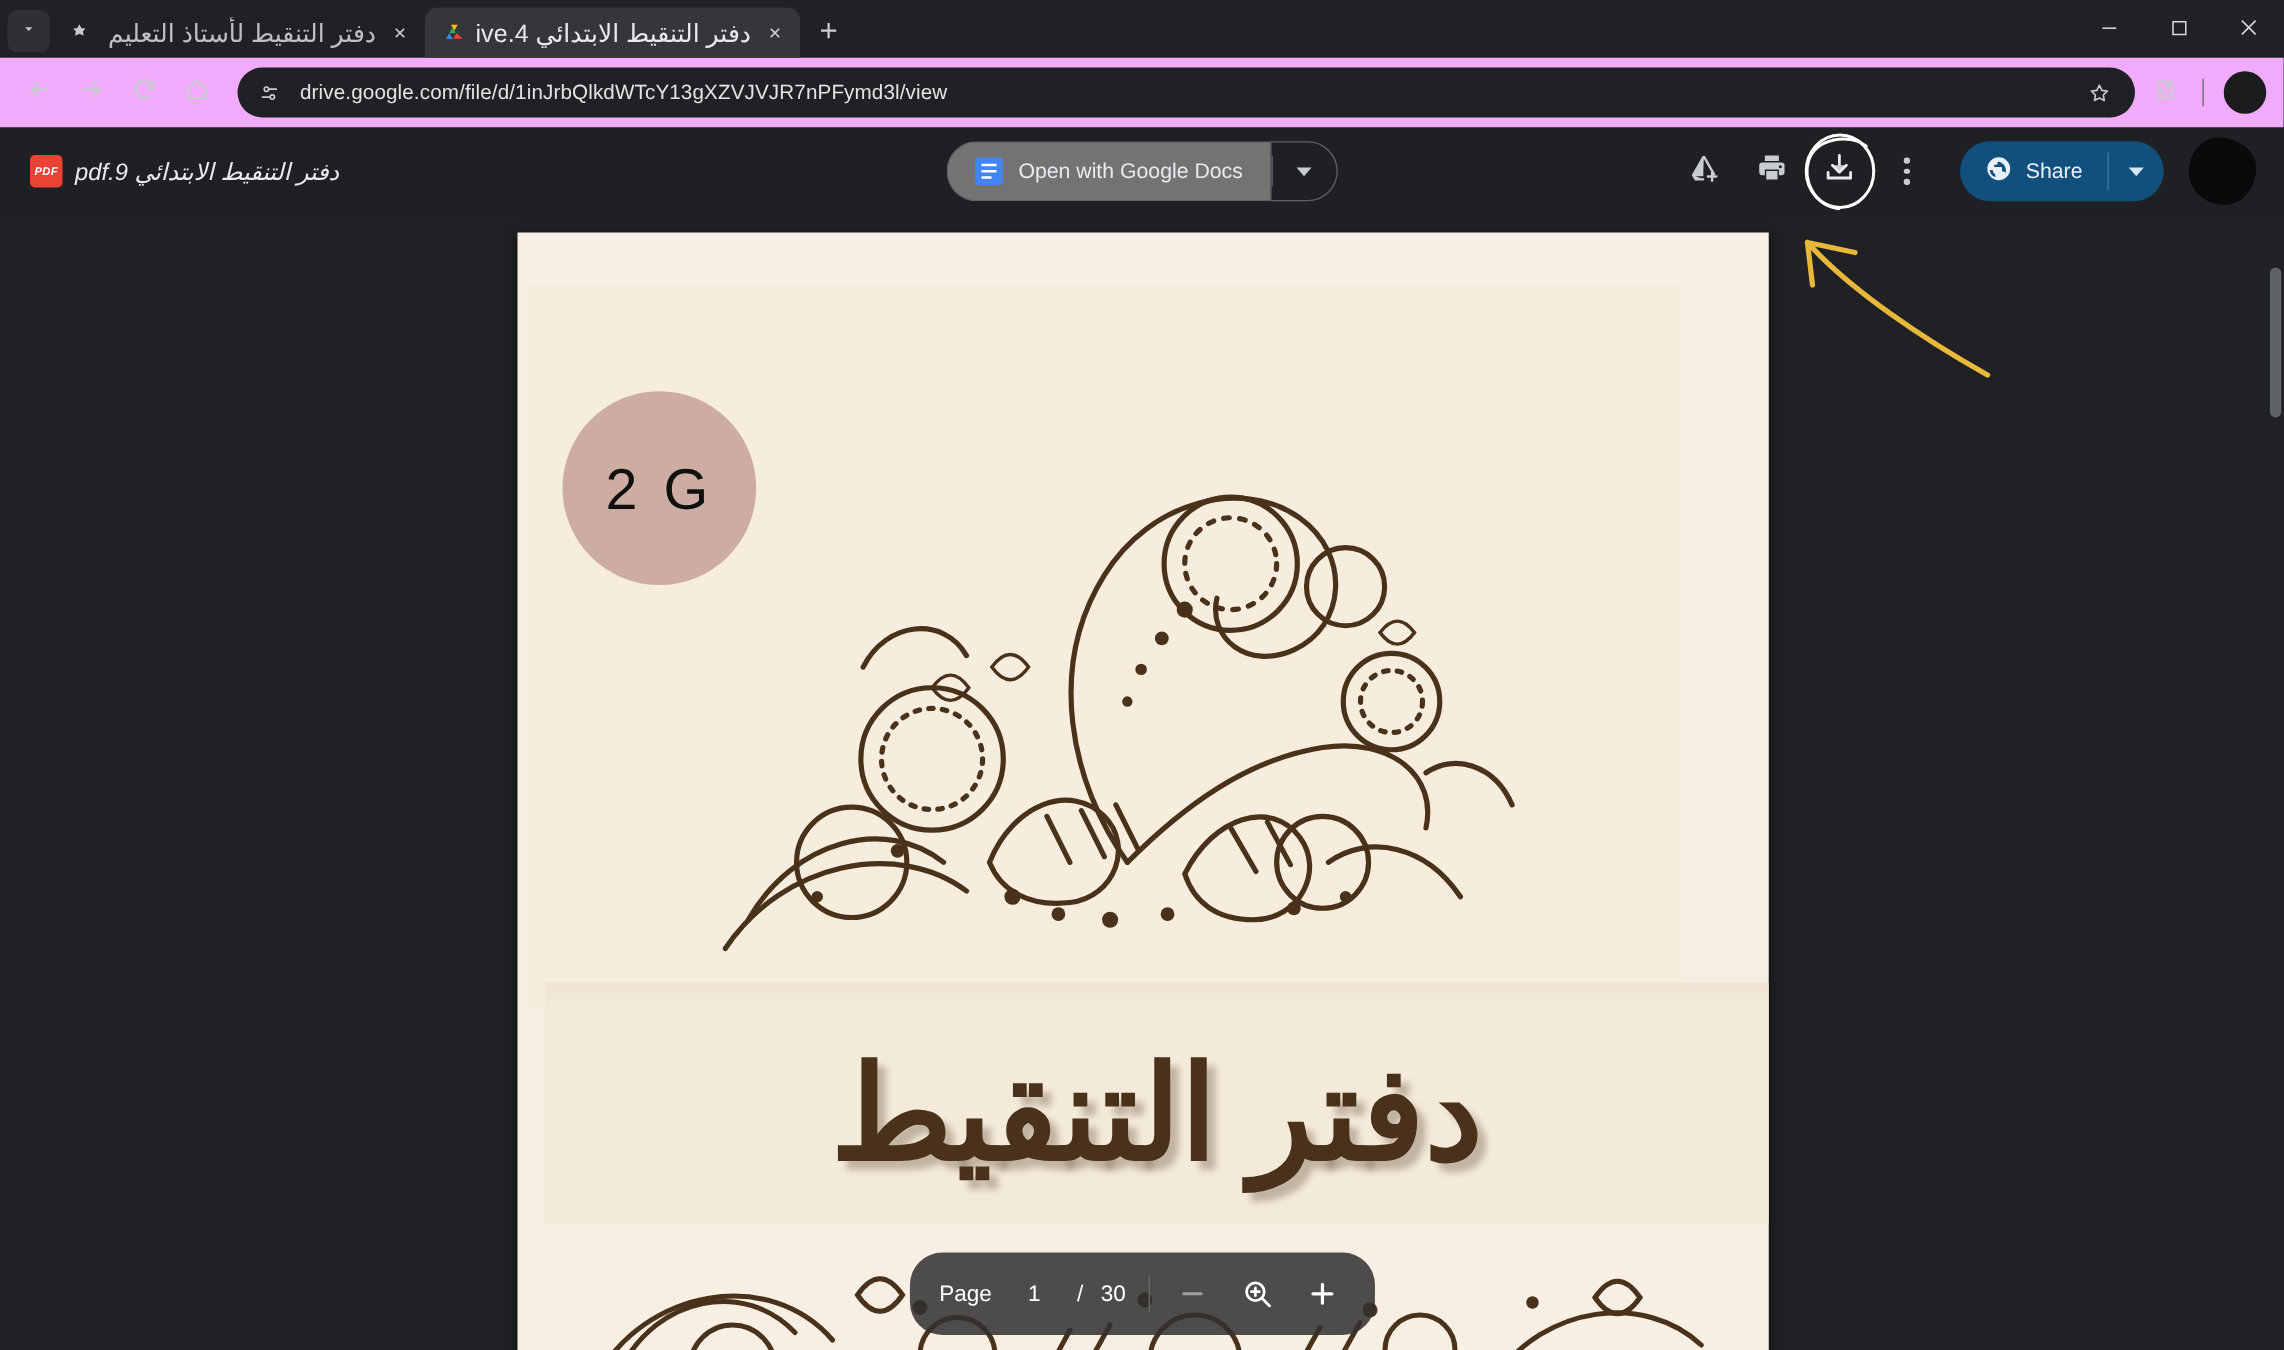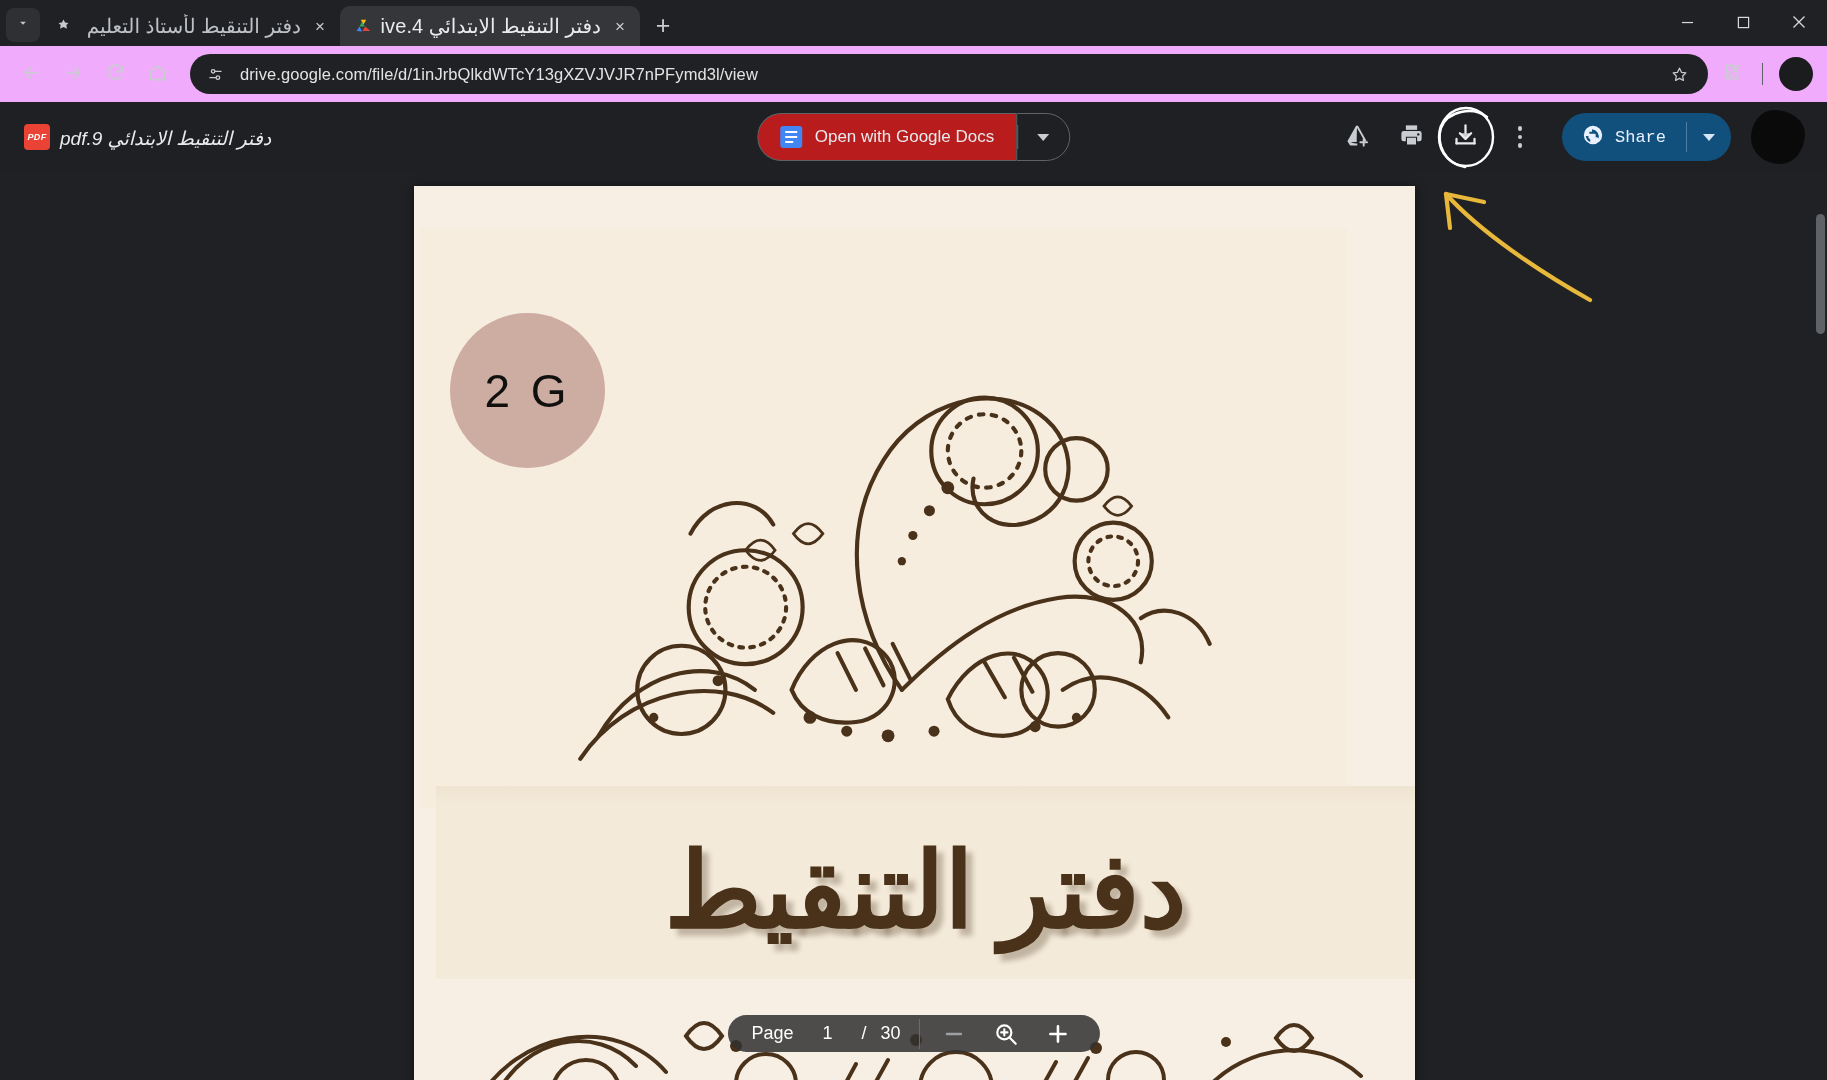--- a/index.html
+++ b/index.html
@@ -200,21 +200,21 @@
     display: flex;
     align-items: center;
     gap: 13px;
     padding: 0 22px;
     border: 1px solid #5f6368;
     border-right: none;
     border-radius: 24px 0 0 24px;
     color: #e8eaed;
     font-size: 17px;
     cursor: pointer;
-    background: #b91c1c;
+    background: #737373;
   }
   .docs-icon {
     width: 22px; height: 22px;
     background: #4285f4;
     border-radius: 3px;
     display: flex; flex-direction: column;
     align-items: center; justify-content: center;
     gap: 2.6px;
   }
   .docs-icon i {
@@ -287,21 +287,20 @@
     overflow: hidden;
   }
   .share-main {
     display: flex; align-items: center;
     gap: 11px;
     padding: 0 20px 0 20px;
     height: 100%;
     color: #e8f0fe;
     font-size: 17px;
     font-weight: 500;
-    font-family: Liberation Mono, monospace;
   }
   .share-div { width: 1px; height: 30px; background: #4b7ea3; }
   .share-arrow {
     width: 44px; height: 100%;
     display: flex; align-items: center; justify-content: center;
   }
   .share-arrow .caret-dn { border-top-color: #d7e6f4; }
   .avatar-blob {
     width: 54px; height: 54px;
     margin-left: 14px;
@@ -401,22 +400,22 @@
     top: 600px;
     height: 20px;
     background: linear-gradient(#efe4d1, #f4ead9);
   }
 
   
   .pager {
     position: absolute;
     left: 50%;
     transform: translateX(-50%);
-    bottom: 28px;
-    height: 37px;
+    bottom: 12px;
+    height: 66px;
     background: rgba(49,49,49,.86);
     border-radius: 26px;
     display: flex;
     align-items: center;
     color: #fff;
     padding: 2px 6px;
   }
   .pg-seg {
     display: flex; align-items: center;
     gap: 14px;

